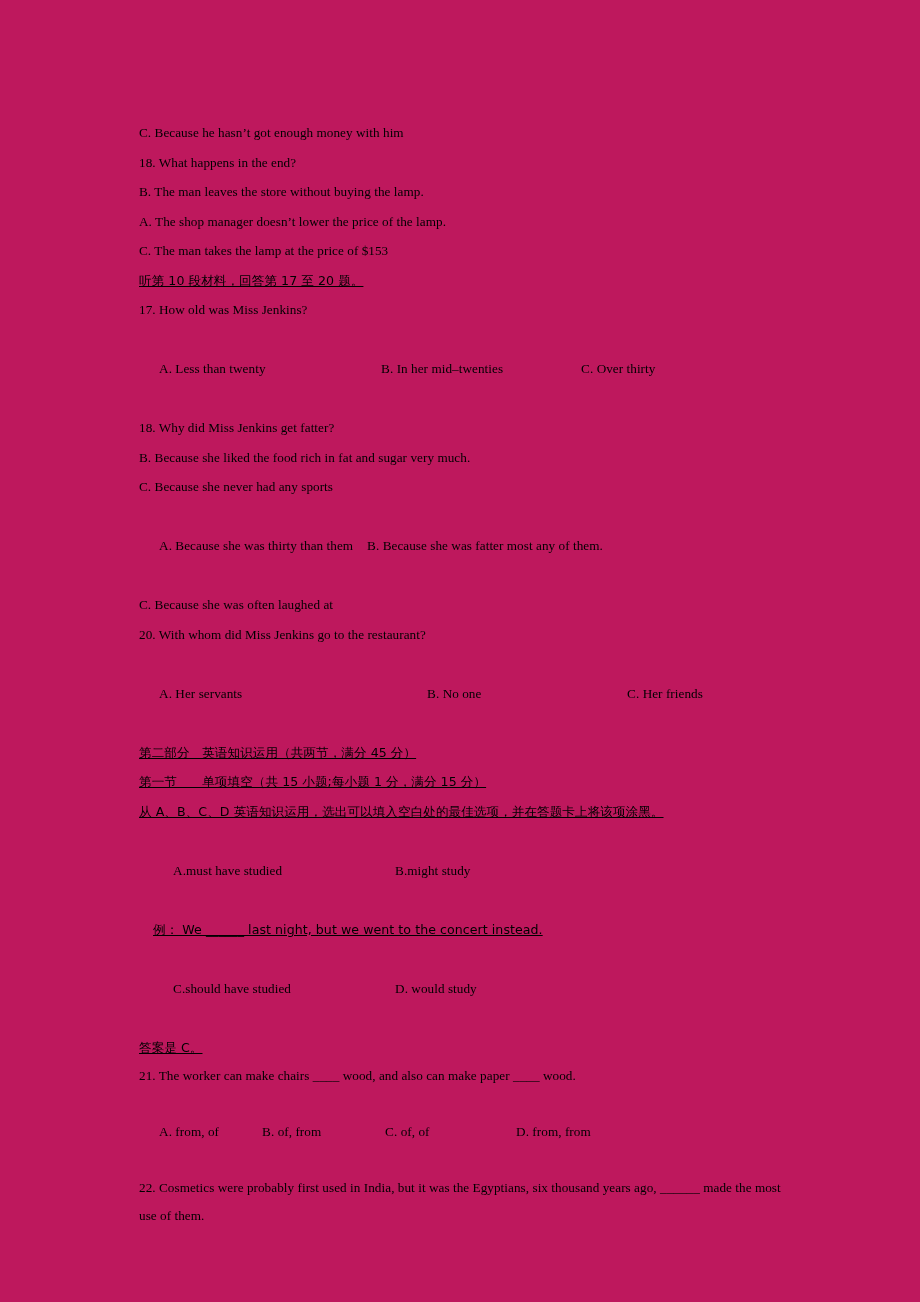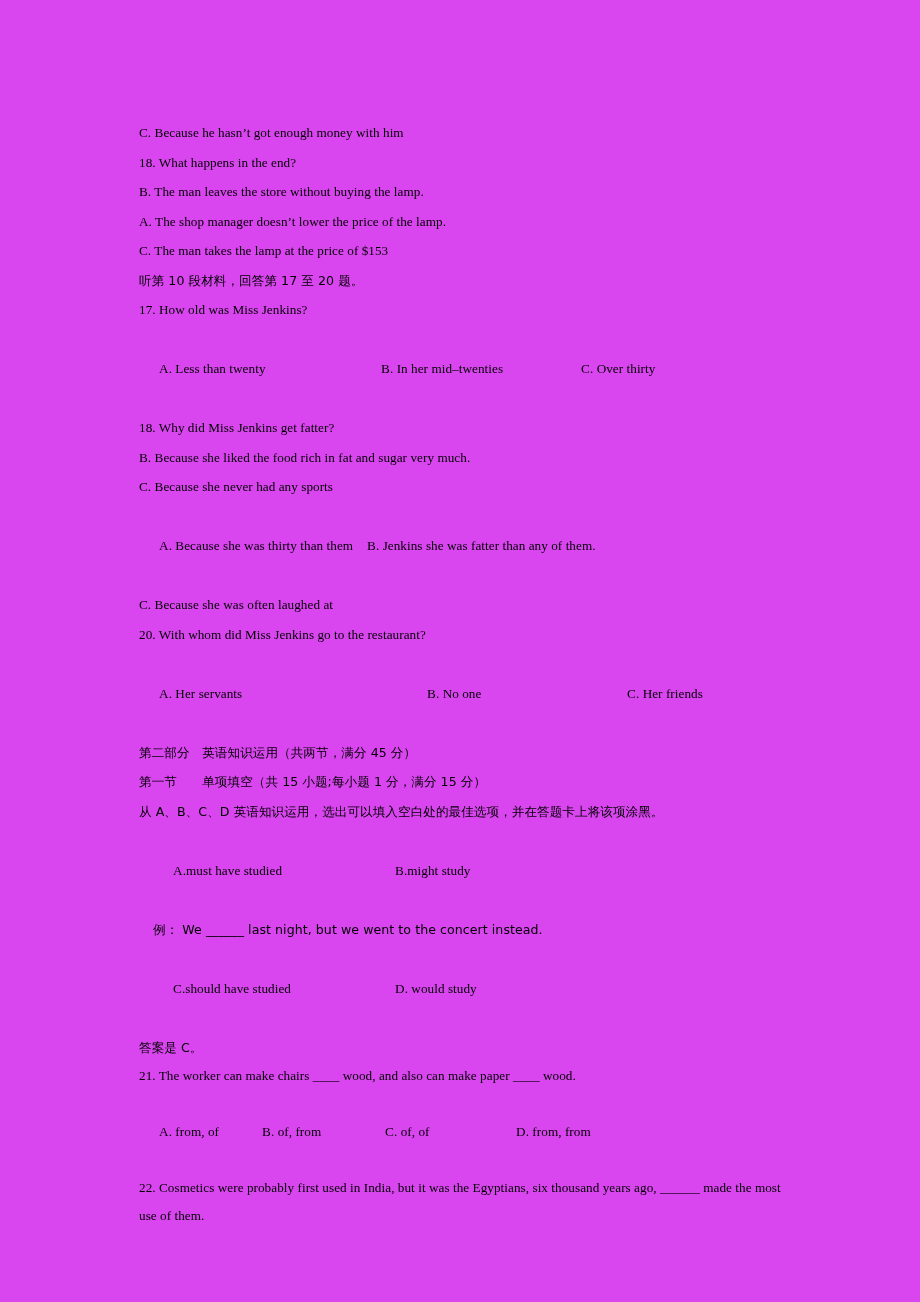--- a/index.html
+++ b/index.html
@@ -8,21 +8,21 @@
     background: #ffffff;
   }
   body {
     font-family: "Liberation Serif", serif;
     color: #000000;
   }
   .page {
     position: relative;
     width: 920px;
     height: 1302px;
-    background: #d946ef;
+    background: #be185d;
     overflow: hidden;
   }
   .content {
     position: absolute;
     left: 139px;
     top: 118px;
     width: 660px;
   }
   .line {
     font-size: 13.2px;
@@ -35,20 +35,21 @@
     line-height: 29.5px;
     font-family: Liberation Serif, serif;
   }
   .indent {
     display: inline-block;
     width: 14px;
   }
   .cjk {
     font-family: "DejaVu Sans", "Liberation Sans", sans-serif;
     font-size: 12.6px;
+    text-decoration: underline;
   }
   .col-a { display: inline-block; }
 </style>
 </head>
 <body>
 
 <div class="page">
   <div class="content">
 
     <div class="line">C. Because he hasn’t got enough money with him</div>
@@ -71,21 +72,21 @@
 
     <div class="line">18. Why did Miss Jenkins get fatter?</div>
 
 
     <div class="line">B. Because she liked the food rich in fat and sugar very much.</div>
 
     <div class="line">C. Because she never had any sports</div>
 
 
     <div class="line">
-      <span class="col-a" style="width:208px">A. Because she was thirty than them</span><span class="col-a">B. Jenkins she was fatter than any of them.</span>
+      <span class="col-a" style="width:208px">A. Because she was thirty than them</span><span class="col-a">B. Because she was fatter most any of them.</span>
     </div>
 
     <div class="line">C. Because she was often laughed at</div>
 
     <div class="line">20. With whom did Miss Jenkins go to the restaurant?</div>
 
     <div class="line">
       <span class="col-a" style="width:268px">A. Her servants</span><span class="col-a" style="width:200px">B. No one</span><span class="col-a">C. Her friends</span>
     </div>
 

